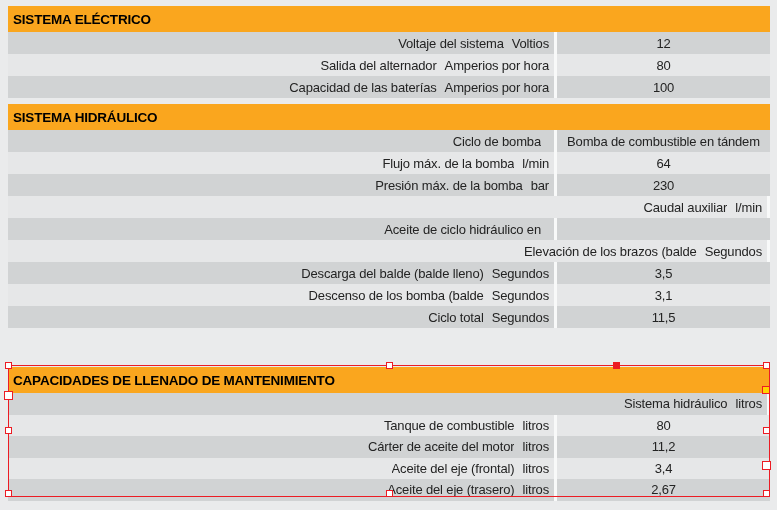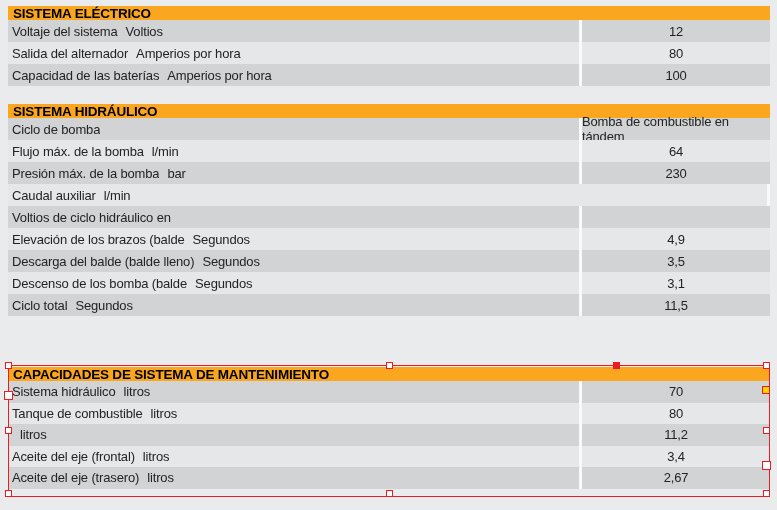--- a/index.html
+++ b/index.html
@@ -4,31 +4,31 @@
 <style>
   html,body{margin:0;padding:0}
   body{
     width:777px;height:510px;position:relative;overflow:hidden;
     background:#eaebec;
     font-family:"Liberation Sans",sans-serif;
     color:#232323;
   }
   .section{position:absolute;left:8px;width:762px}
   .sec-header{
-    height:14px;background:#faa61e;display:flex;align-items:center;
+    height:26px;background:#faa61e;display:flex;align-items:center;
     padding-left:5px;font-weight:bold;font-size:13.5px;color:#000;
     letter-spacing:-0.2px;
   }
   .row{display:flex;height:22px;font-size:13px;letter-spacing:-0.15px;
        box-shadow:inset 0 -1px 0 rgba(255,255,255,.35)}
   .sec-capacities .row{height:21.5px}
-  .row .main{flex:1;display:flex;align-items:center;justify-content:flex-start;
+  .row .main{flex:1;display:flex;align-items:center;justify-content:flex-end;
              padding:0 5px 0 4px;min-width:0}
   .row .sep{width:3px;background:#f8f9f9}
-  .row .val{width:188px;display:flex;align-items:center;justify-content:center}
+  .row .val{width:213px;display:flex;align-items:center;justify-content:center}
   .row:nth-child(even) .main,.row:nth-child(even) .val{background:#d1d3d4}
   .row:nth-child(odd) .main,.row:nth-child(odd) .val{background:#e6e7e8}
   .lbl{white-space:nowrap;overflow:hidden}
   .unit{white-space:nowrap;margin-left:8px}
 
   .sel-frame{
     position:absolute;left:8px;top:365px;width:762px;height:132px;
     border:1px solid #ec1c24;box-sizing:border-box;
   }
   .h{position:absolute;width:7px;height:7px;background:#fff;
@@ -100,33 +100,32 @@
   </div>
   <div class="row">
     <div class="main">
         <span class="lbl">Caudal auxiliar</span>
         <span class="unit">l/min</span>
       </div>
     <div class="sep"></div>
   </div>
   <div class="row">
     <div class="main">
-        <span class="lbl">Voltios de ciclo hidráulico en</span>
+        <span class="lbl">Aceite de ciclo hidráulico en</span>
         <span class="unit"></span>
       </div>
     <div class="sep"></div>
     <div class="val"></div>
   </div>
   <div class="row">
     <div class="main">
         <span class="lbl">Elevación de los brazos (balde</span>
         <span class="unit">Segundos</span>
       </div>
     <div class="sep"></div>
-    <div class="val">4,9</div>
   </div>
   <div class="row">
     <div class="main">
         <span class="lbl">Descarga del balde (balde lleno)</span>
         <span class="unit">Segundos</span>
       </div>
     <div class="sep"></div>
     <div class="val">3,5</div>
   </div>
   <div class="row">
@@ -142,40 +141,40 @@
         <span class="lbl">Ciclo total</span>
         <span class="unit">Segundos</span>
       </div>
     <div class="sep"></div>
     <div class="val">11,5</div>
   </div>
 </div>
 
 <div class="section sec-capacities" style="top:367px">
   <div class="sec-header">
-    <span>CAPACIDADES DE SISTEMA DE MANTENIMIENTO</span>
+    <span>CAPACIDADES DE LLENADO DE MANTENIMIENTO</span>
   </div>
   <div class="row">
     <div class="main">
         <span class="lbl">Sistema hidráulico</span>
         <span class="unit">litros</span>
       </div>
     <div class="sep"></div>
-    <div class="val">70</div>
   </div>
   <div class="row">
     <div class="main">
         <span class="lbl">Tanque de combustible</span>
         <span class="unit">litros</span>
       </div>
     <div class="sep"></div>
     <div class="val">80</div>
   </div>
   <div class="row">
     <div class="main">
+        <span class="lbl">Cárter de aceite del motor</span>
         <span class="unit">litros</span>
       </div>
     <div class="sep"></div>
     <div class="val">11,2</div>
   </div>
   <div class="row">
     <div class="main">
         <span class="lbl">Aceite del eje (frontal)</span>
         <span class="unit">litros</span>
       </div>

